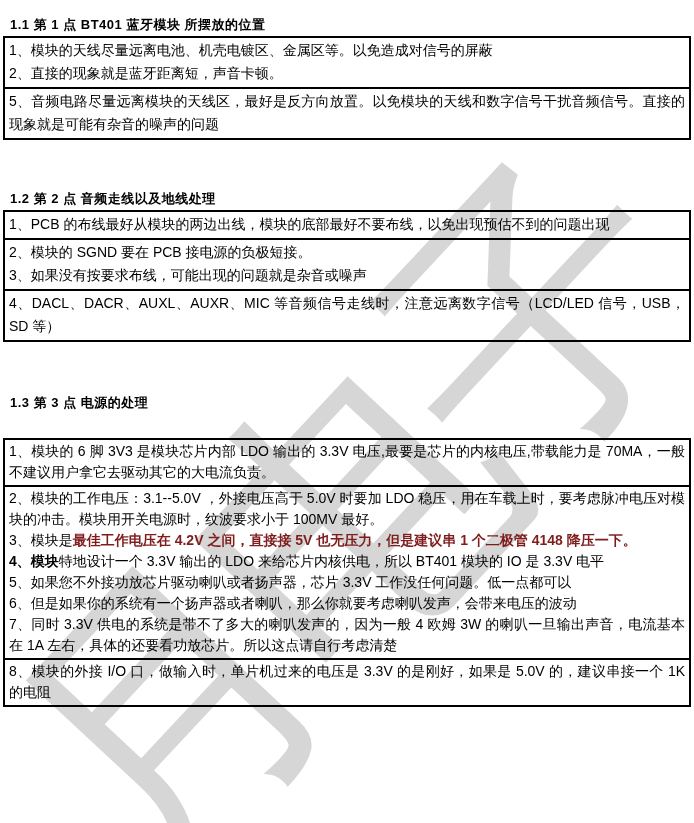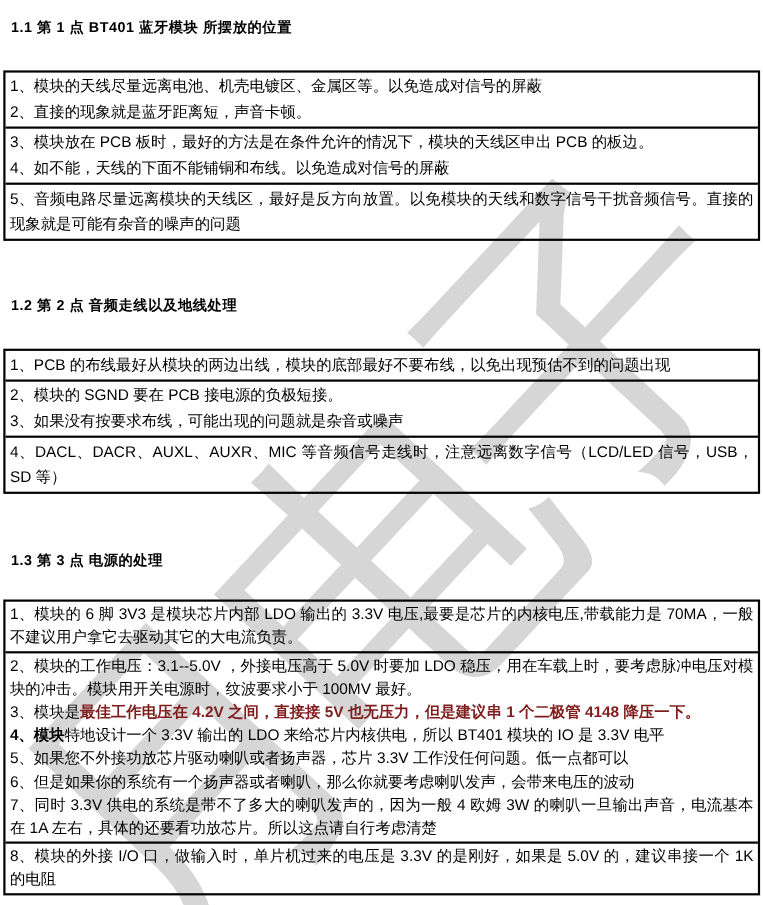--- a/index.html
+++ b/index.html
@@ -35,21 +35,21 @@
     letter-spacing: 0.5px;
   }
   #sec1 h2 { padding-top: 14px; }
   #sec2 h2 { padding-top: 48px; }
   #sec3 h2 { padding-top: 50px; }
   .tbl {
     border: 2px solid #000000;
     margin: 0 3px;
     background: transparent;
   }
-  #sec1 .tbl, #sec2 .tbl { margin-top: 28px; }
+  #sec1 .tbl, #sec2 .tbl { }
   #sec3 .tbl { margin-top: 24px; }
   .row { border-bottom: 2px solid #000000; padding: 1px 4px 2px 4px; }
   .row:last-child { border-bottom: none; }
   .para { font-size: 14px; line-height: 23px; text-align: justify; }
   #sec3 .para { line-height: 21px; }
   .seg-n { font-weight: normal; color: #000000; }
   .seg-b { font-weight: bold; color: #000000; }
   .seg-r { font-weight: bold; color: #7f1d1d; }
 </style>
 </head>
@@ -58,24 +58,20 @@
 <div id="page">
   <div id="watermark">月电子</div>
   <div id="content">
 
     <section id="sec1">
       <h2 class="sec-heading">1.1 第 1 点 BT401 蓝牙模块 所摆放的位置</h2>
       <div class="tbl">
           <div class="row">
             <div class="para"><span class="seg-n">1、模块的天线尽量远离电池、机壳电镀区、金属区等。以免造成对信号的屏蔽</span></div>
             <div class="para"><span class="seg-n">2、直接的现象就是蓝牙距离短，声音卡顿。</span></div>
-          </div>
-          <div class="row">
-            <div class="para"><span class="seg-n">3、模块放在 PCB 板时，最好的方法是在条件允许的情况下，模块的天线区申出 PCB 的板边。</span></div>
-            <div class="para"><span class="seg-n">4、如不能，天线的下面不能铺铜和布线。以免造成对信号的屏蔽</span></div>
           </div>
           <div class="row">
             <div class="para"><span class="seg-n">5、音频电路尽量远离模块的天线区，最好是反方向放置。以免模块的天线和数字信号干扰音频信号。直接的现象就是可能有杂音的噪声的问题</span></div>
           </div>
         </div>
     </section>
 
     <section id="sec2">
       <h2 class="sec-heading">1.2 第 2 点 音频走线以及地线处理</h2>
       <div class="tbl">

